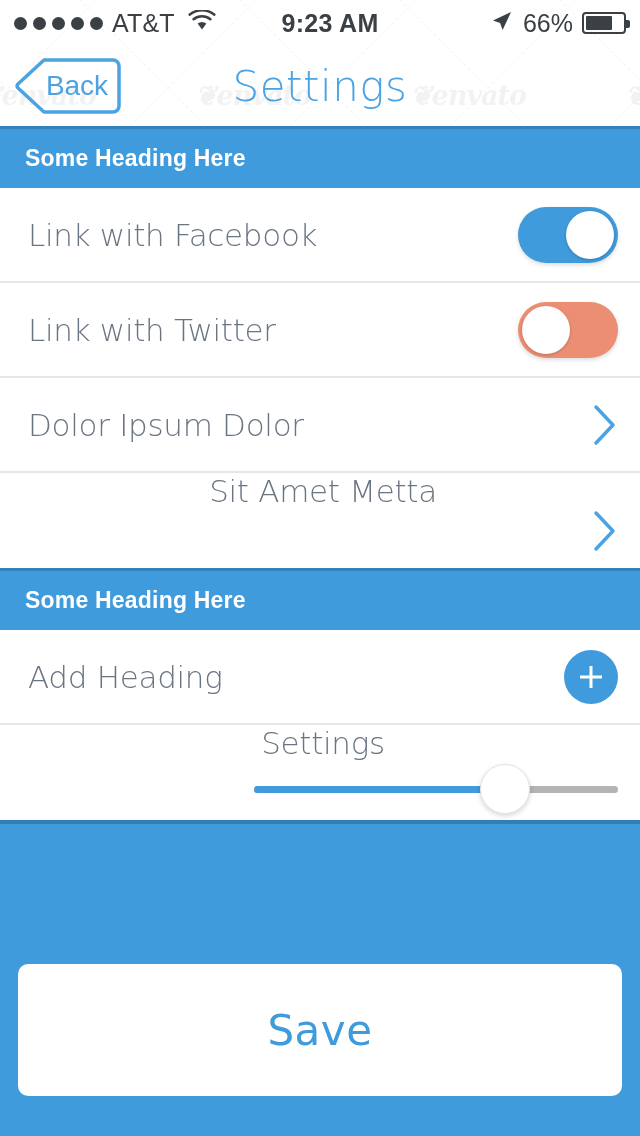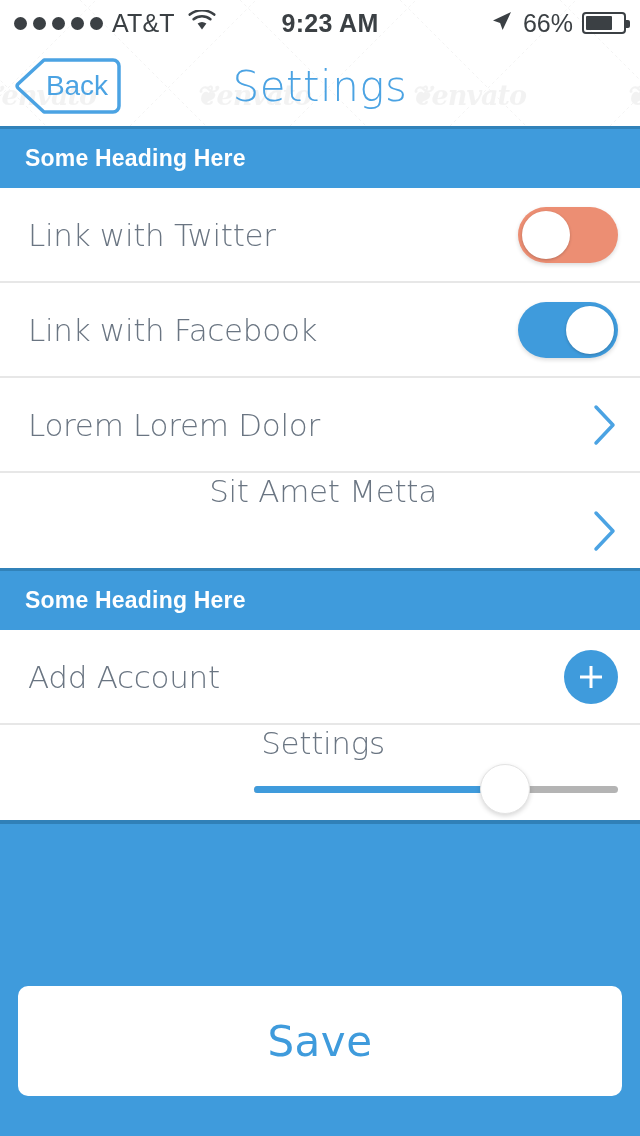--- a/index.html
+++ b/index.html
@@ -212,21 +212,21 @@
     z-index:10;
     flex:1;
     background:#3f9bdc;
     border-top:4px solid #3080b8;
     display:flex;
     flex-direction:column;
     justify-content:flex-end;
     padding:0 18px 20px 18px;
   }
   .action-button {
-    height:110px;
+    height:132px;
     border-radius:10px;
     display:flex; align-items:center; justify-content:center;
     font-size:42px;
     cursor:pointer;
     font-family:"DejaVu Sans", sans-serif;
     letter-spacing:.5px;
   }
   #save-button {
     background:#ffffff;
     color:#3f9bdc;
@@ -356,39 +356,39 @@
         <span id="back-label">Back</span>
       </div>
       <div id="nav-title">Settings</div>
     </div>
 
     <div class="section-heading">Some Heading Here</div>
 
     <div class="list">
 
       <div class="row">
+        <span class="row-label">Link with Facebook</span>
+        <span class="row-right">
+          <span class="toggle on">
+            <span class="knob"></span>
+          </span>
+        </span>
+      </div>
+
+      <div class="row">
         <span class="row-label">Link with Twitter</span>
         <span class="row-right">
           <span class="toggle off">
             <span class="knob"></span>
           </span>
         </span>
       </div>
 
       <div class="row">
-        <span class="row-label">Link with Facebook</span>
-        <span class="row-right">
-          <span class="toggle on">
-            <span class="knob"></span>
-          </span>
-        </span>
-      </div>
-
-      <div class="row">
-        <span class="row-label">Lorem Lorem Dolor</span>
+        <span class="row-label">Dolor Ipsum Dolor</span>
         <span class="row-right">
           <svg class="chevron" viewBox="0 0 26 44">
             <path d="M4 4 L21 22 L4 40" fill="none" stroke="#4ba3e3" stroke-width="3.5" stroke-linecap="round" stroke-linejoin="round"></path>
           </svg>
         </span>
       </div>
 
       <div class="row">
         <span class="row-label">Sit Amet Metta</span>
         <span class="row-right">
@@ -397,21 +397,21 @@
           </svg>
         </span>
       </div>
     </div>
 
     <div class="section-heading">Some Heading Here</div>
 
     <div class="list">
 
       <div class="row">
-        <span class="row-label">Add Account</span>
+        <span class="row-label">Add Heading</span>
         <span class="row-right">
           <span class="plus-button">
             <svg width="30" height="30" viewBox="0 0 30 30">
               <path d="M15 4 V26 M4 15 H26" stroke="#ffffff" stroke-width="3" stroke-linecap="butt"></path>
             </svg>
           </span>
         </span>
       </div>
 
       <div class="row">

